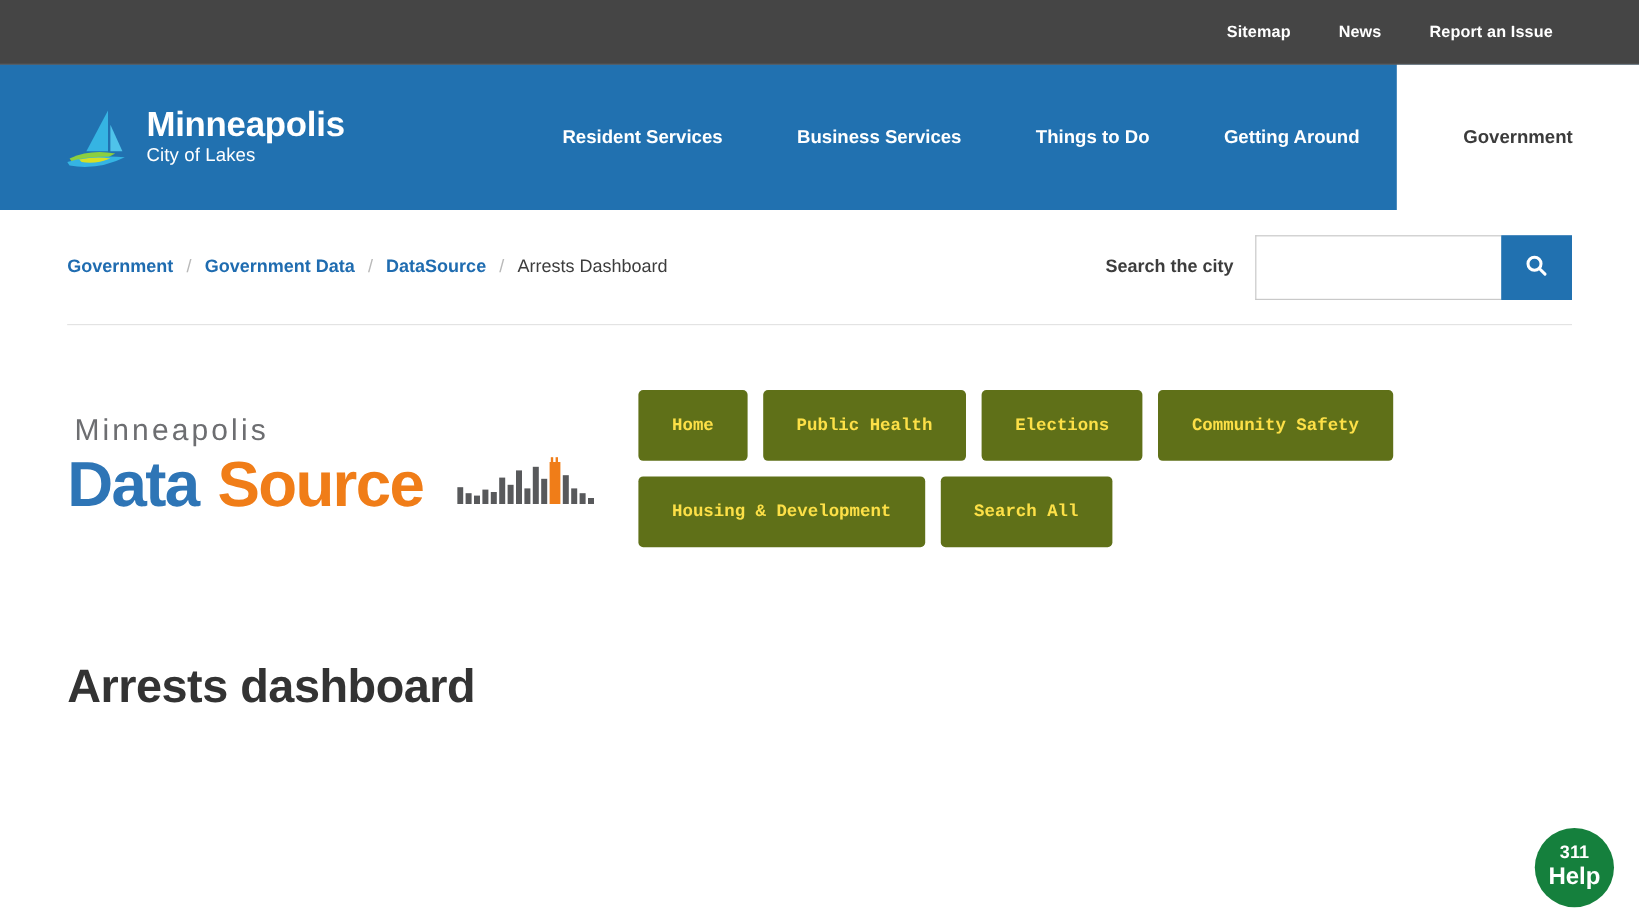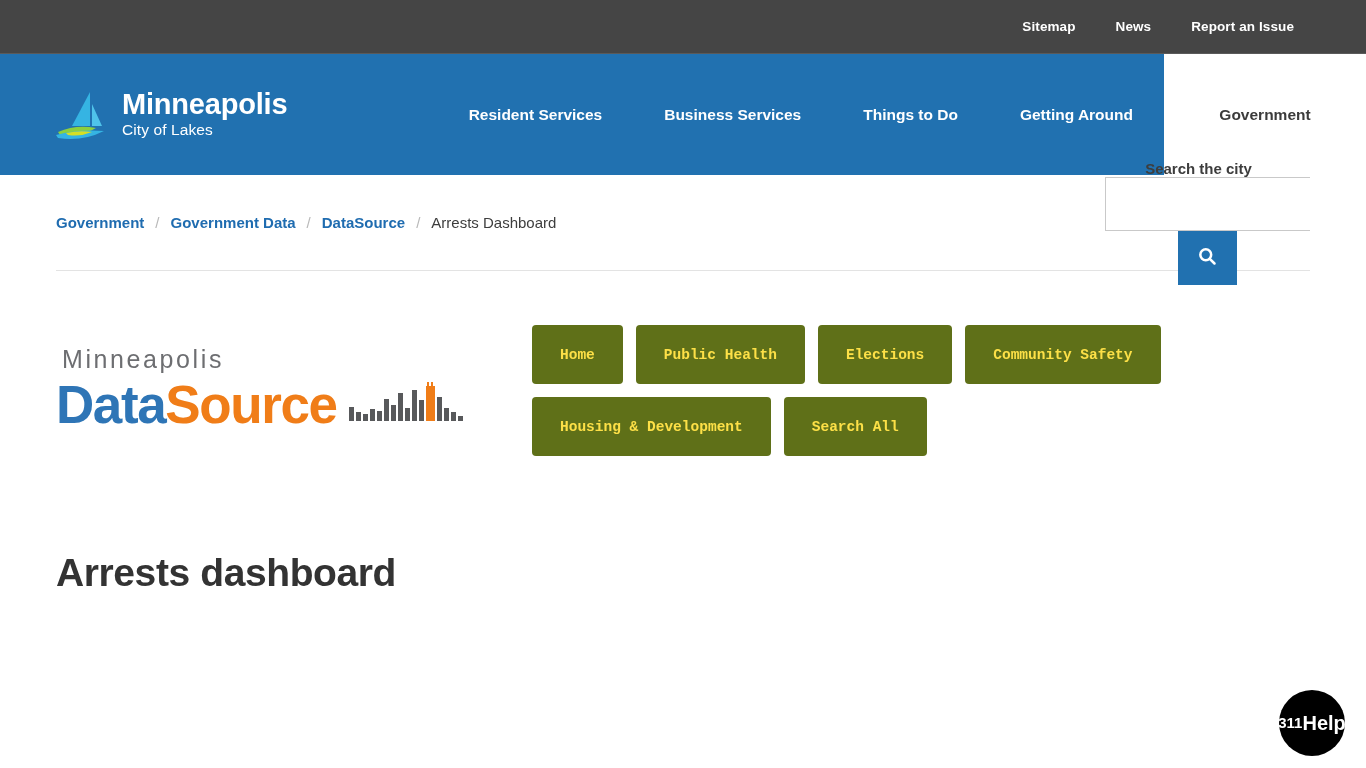--- a/index.html
+++ b/index.html
@@ -105,21 +105,21 @@
   .breadcrumb { display: flex; align-items: center; font-size: 15px; }
   .crumb-link {
     color: #1f6cb0;
     font-weight: bold;
     text-decoration: none;
     cursor: pointer;
   }
   .crumb-sep { color: #b9b9b9; margin: 0 11px; font-weight: normal; }
   .crumb-current { color: #3d3d3d; }
 
-  .search-block { display: flex; align-items: center; flex-direction: column; }
+  .search-block { display: flex; align-items: center; }
   .search-label {
     font-size: 15px;
     font-weight: bold;
     color: #3d3d3d;
     margin-right: 18px;
     white-space: nowrap;
   }
   .search-field {
     width: 205px;
     height: 54px;
@@ -150,21 +150,21 @@
   }
   .ds-logo { width: 418px; flex: 0 0 418px; padding-top: 22px; cursor: pointer; }
   .ds-city {
     font-size: 25px;
     color: #6d6e71;
     letter-spacing: 2.6px;
     line-height: 1;
     padding-left: 6px;
     font-weight: normal;
   }
-  .ds-word-row { display: flex; align-items: flex-end; margin-top: 4px; }
+  .ds-word-row { display: flex; align-items: flex-end; margin-top: 4px; gap: 16px; }
   .ds-word {
     font-size: 53px;
     font-weight: bold;
     line-height: 1.08;
     letter-spacing: -1.4px;
   }
   .ds-data { color: #2e75b6; }
   .ds-source { color: #f07d18; }
   .ds-bars { margin-left: 12px; margin-bottom: 8px; }
 
@@ -211,24 +211,24 @@
   }
 
   
   .help-badge {
     position: absolute;
     right: 21px;
     bottom: 12px;
     width: 66px;
     height: 66px;
     border-radius: 50%;
-    background: #000000;
-    color: #ffffff;
-    display: flex;
-    flex-direction: row;
+    background: #15803d;
+    color: #ffffff;
+    display: flex;
+    flex-direction: column;
     align-items: center;
     justify-content: center;
     cursor: pointer;
     line-height: 1.12;
     text-align: right;
   }
   .help-num { font-size: 15px; font-weight: bold; }
   .help-word { font-size: 20px; font-weight: bold; }
 </style>
 </head>

